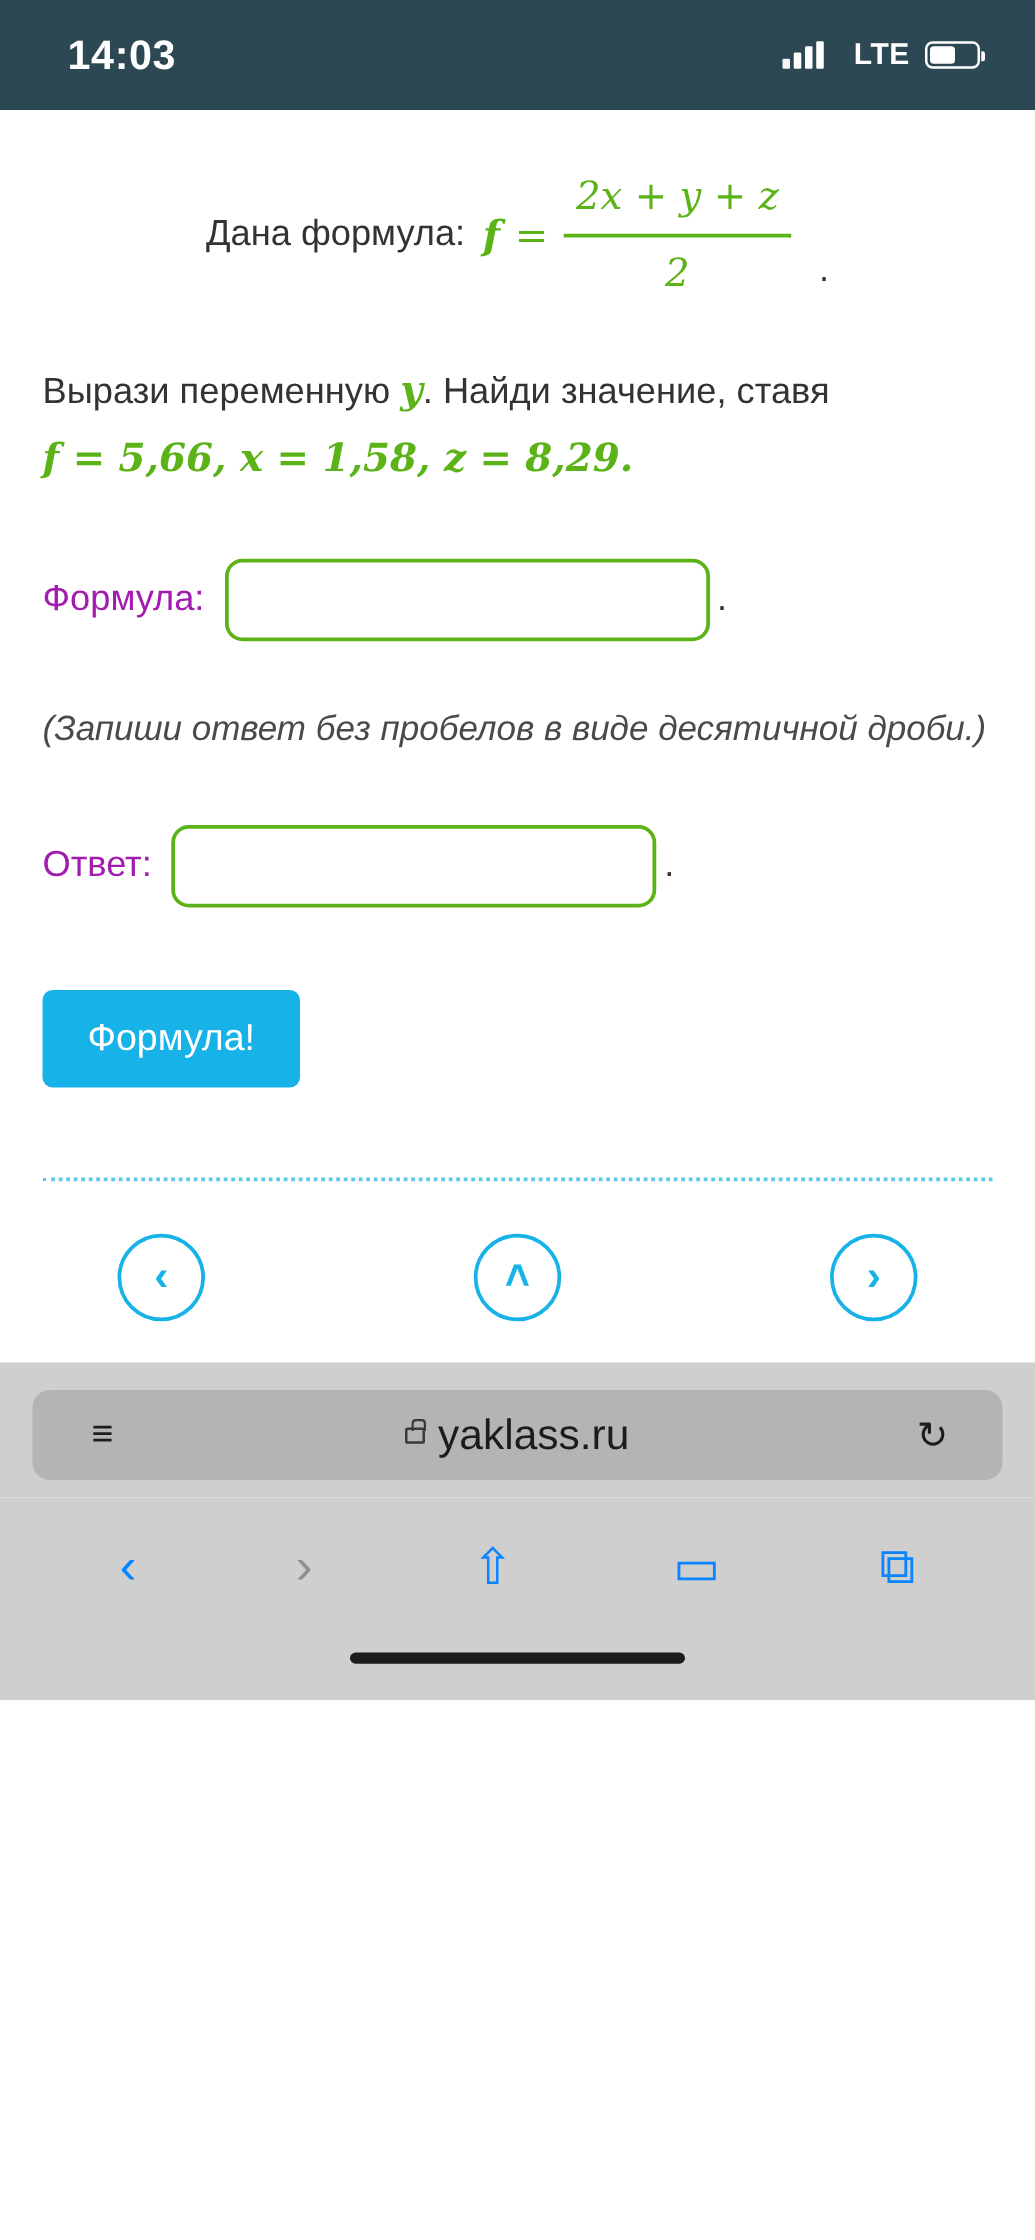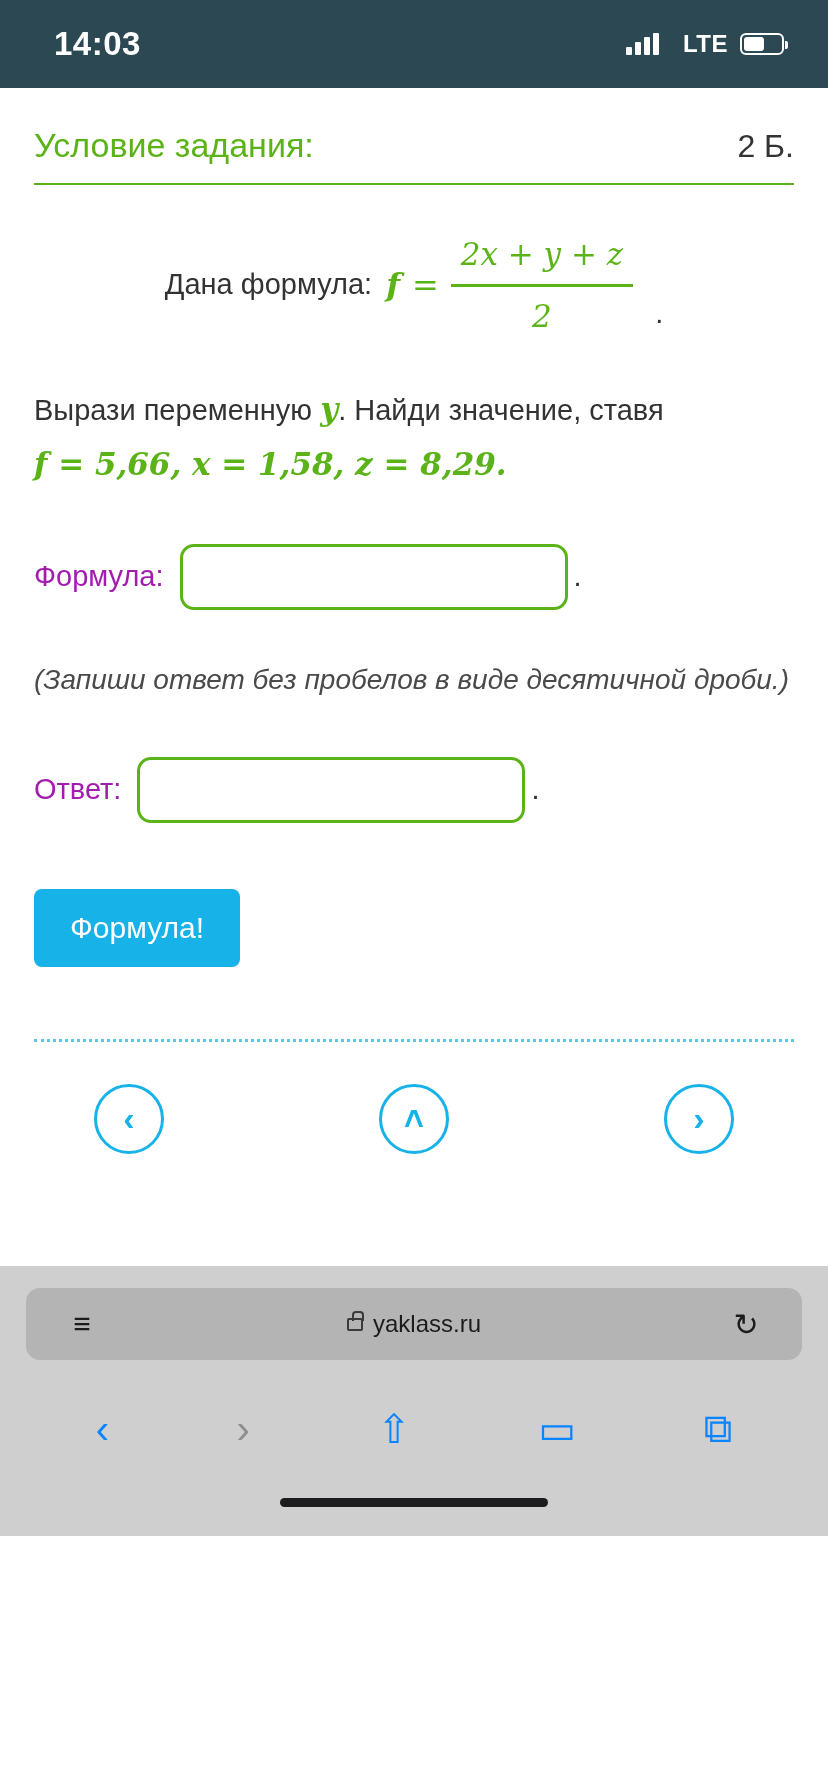--- a/index.html
+++ b/index.html
@@ -6,21 +6,21 @@
   html, body {
     width: 828px;
     height: 1792px;
     background: #ffffff;
     font-family: "Liberation Sans", sans-serif;
     overflow: hidden;
   }
   .screen {
     position: relative;
     width: 828px;
-    height: 1536px;
+    height: 1360px;
     background: #ffffff;
     display: flex;
     flex-direction: column;
   }
 
   
   .status-bar {
     height: 88px;
     background: #2c4852;
     color: #ffffff;
@@ -226,21 +226,21 @@
     border-radius: 14px;
     height: 72px;
     display: flex;
     align-items: center;
     justify-content: space-between;
     padding: 0 28px;
   }
   .url-text {
     flex: 1;
     text-align: center;
-    font-size: 24px;
+    font-size: 34px;
     color: #1c1c1e;
     display: flex;
     align-items: center;
     justify-content: center;
     gap: 10px;
   }
   .lock {
     width: 16px; height: 13px;
     border: 2px solid #3a3a3a;
     border-radius: 2px;
@@ -302,24 +302,20 @@
         </span>
       <span class="lte">LTE</span>
       <span class="battery">
           <i></i>
         </span>
     </div>
   </div>
 
   <div class="content">
 
-    <div class="task-head">
-      <div class="task-title">Условие задания:</div>
-      <div class="task-points">2 Б.</div>
-    </div>
 
     <div class="para p-formula">
       <span>Дана формула:</span>
       <span class="eq">
         <span class="var">f</span>
         <span class="math-blk">=</span>
         <span class="frac">
           <span class="num math">2x + y + z</span>
           <span class="bar"></span>
           <span class="den math">2</span>

